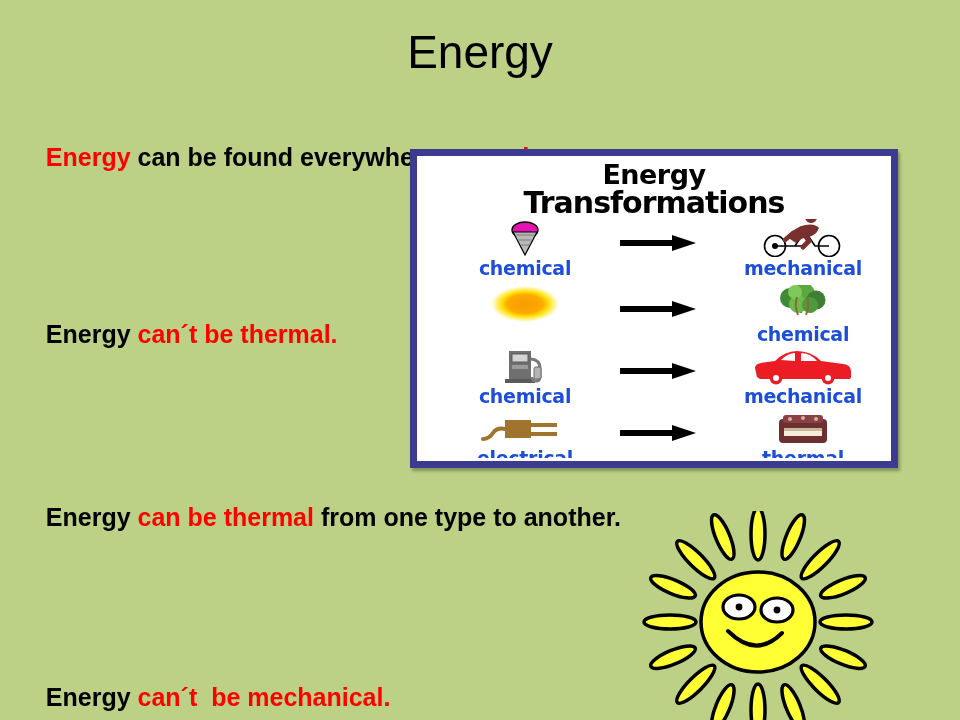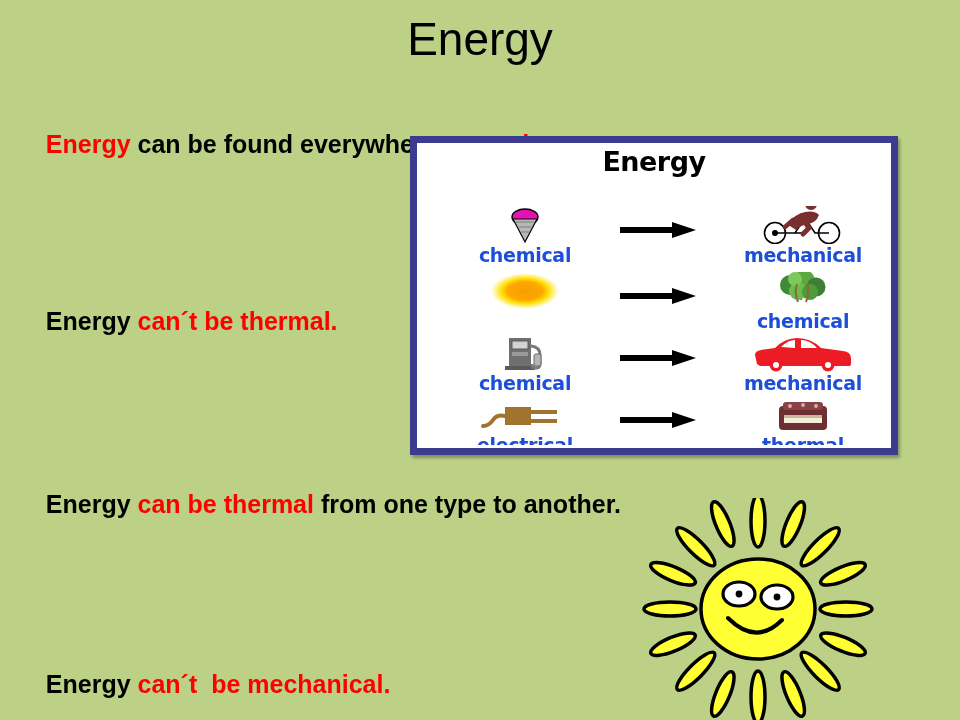--- a/index.html
+++ b/index.html
@@ -11,20 +11,21 @@
     height: 720px;
     overflow: hidden;
     background: #bcd186;
     font-family: "Liberation Sans", sans-serif;
     position: relative;
   }
   .slide {
     position: absolute;
     inset: 0;
     background: #bcd186;
+    margin-top: 13px;
   }
 
   
   .slide-title {
     position: absolute;
     left: 0;
     top: 14px;
     width: 960px;
     text-align: center;
     font-size: 46px;
@@ -158,20 +159,21 @@
 
   <div class="line line-4">
     <span class="blk">Energy</span><span class="blk"> </span><span class="red">can´t  be mechanical.</span>
   </div>
 
   <div class="picture">
     <div class="pic-inner">
 
       <div class="pic-title">
         <span>Energy</span>
+        <span class="l2">Transformations</span>
       </div>
 
       <div class="row row-1">
         <div class="cell cell-left">
           <div class="icon-box">
             <svg width="44" height="36" viewBox="0 0 44 36">
               <ellipse cx="22" cy="9" rx="13" ry="8" fill="#e312b0" stroke="#000" stroke-width="1.4"></ellipse>
               <path d="M10 11 L22 34 L34 11 Z" fill="#b8b8b8" stroke="#000" stroke-width="1.2"></path>
               <path d="M13 14 L31 14 M16 19 L28 19 M18 24 L26 24" stroke="#7c7c7c" stroke-width="1"></path>
             </svg>

